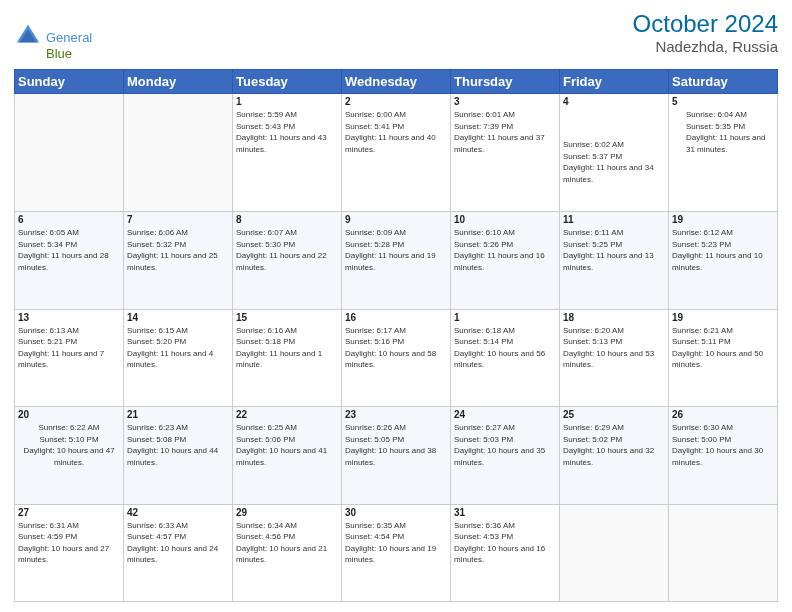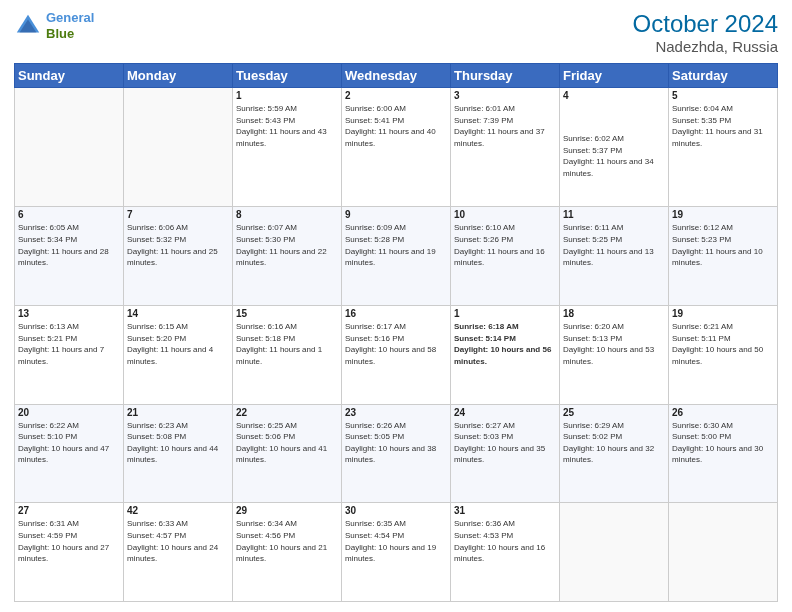--- a/index.html
+++ b/index.html
@@ -23,23 +23,24 @@
       align-items: flex-start;
       margin-bottom: 8px;
     }
     .logo {
       display: flex;
       align-items: center;
       gap: 4px;
     }
     .logo-text {
       font-size: 13px;
-      font-weight: bold;
+      font-weight: normal;
       color: #1a1a2e;
       line-height: 1.2;
+      margin-top: 20px;
     }
     .logo-text span {
       color: #4a90d9;
     }
     .logo-icon {
       width: 28px;
       height: 28px;
     }
     .title-block {
       text-align: right;
@@ -155,21 +156,21 @@
 Daylight: 11 hours and 37 minutes.</div>
           </td>
           <td>
             <span class="day-num">4</span>
             <div class="day-info" style="white-space: pre-line; margin-top: 32px;">Sunrise: 6:02 AM
 Sunset: 5:37 PM
 Daylight: 11 hours and 34 minutes.</div>
           </td>
           <td>
             <span class="day-num">5</span>
-            <div class="day-info" style="white-space: pre-line;">Sunrise: 6:04 AM
+            <div class="day-info" style="white-space: pre-line; margin-left: 14px;">Sunrise: 6:04 AM
 Sunset: 5:35 PM
 Daylight: 11 hours and 31 minutes.</div>
           </td>
         </tr>
         <tr>
           <td>
             <span class="day-num">6</span>
             <div class="day-info" style="white-space: pre-line;">Sunrise: 6:05 AM
 Sunset: 5:34 PM
 Daylight: 11 hours and 28 minutes.</div>
@@ -231,41 +232,41 @@
 Daylight: 11 hours and 1 minute.</div>
           </td>
           <td>
             <span class="day-num">16</span>
             <div class="day-info" style="white-space: pre-line;">Sunrise: 6:17 AM
 Sunset: 5:16 PM
 Daylight: 10 hours and 58 minutes.</div>
           </td>
           <td>
             <span class="day-num">1</span>
-            <div class="day-info" style="white-space: pre-line; font-weight: bold;">Sunrise: 6:18 AM
+            <div class="day-info" style="white-space: pre-line;">Sunrise: 6:18 AM
 Sunset: 5:14 PM
 Daylight: 10 hours and 56 minutes.</div>
           </td>
           <td>
             <span class="day-num">18</span>
             <div class="day-info" style="white-space: pre-line;">Sunrise: 6:20 AM
 Sunset: 5:13 PM
 Daylight: 10 hours and 53 minutes.</div>
           </td>
           <td>
             <span class="day-num">19</span>
             <div class="day-info" style="white-space: pre-line;">Sunrise: 6:21 AM
 Sunset: 5:11 PM
 Daylight: 10 hours and 50 minutes.</div>
           </td>
         </tr>
         <tr>
           <td>
             <span class="day-num">20</span>
-            <div class="day-info" style="white-space: pre-line;">Sunrise: 6:22 AM
+            <div class="day-info" style="white-space: pre-line; text-align: center;">Sunrise: 6:22 AM
 Sunset: 5:10 PM
 Daylight: 10 hours and 47 minutes.</div>
           </td>
           <td>
             <span class="day-num">21</span>
             <div class="day-info" style="white-space: pre-line;">Sunrise: 6:23 AM
 Sunset: 5:08 PM
 Daylight: 10 hours and 44 minutes.</div>
           </td>
           <td>

